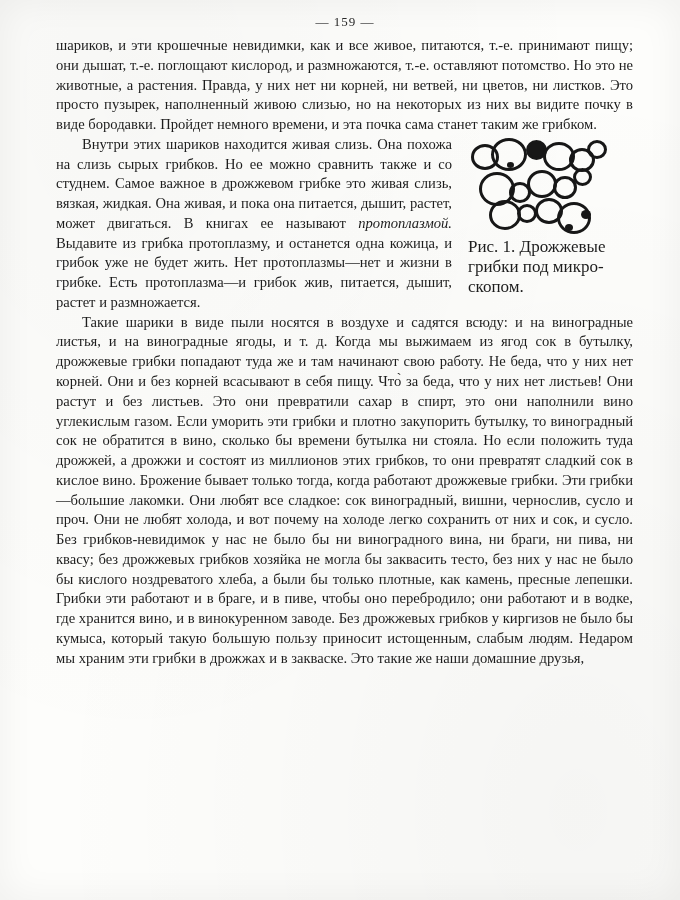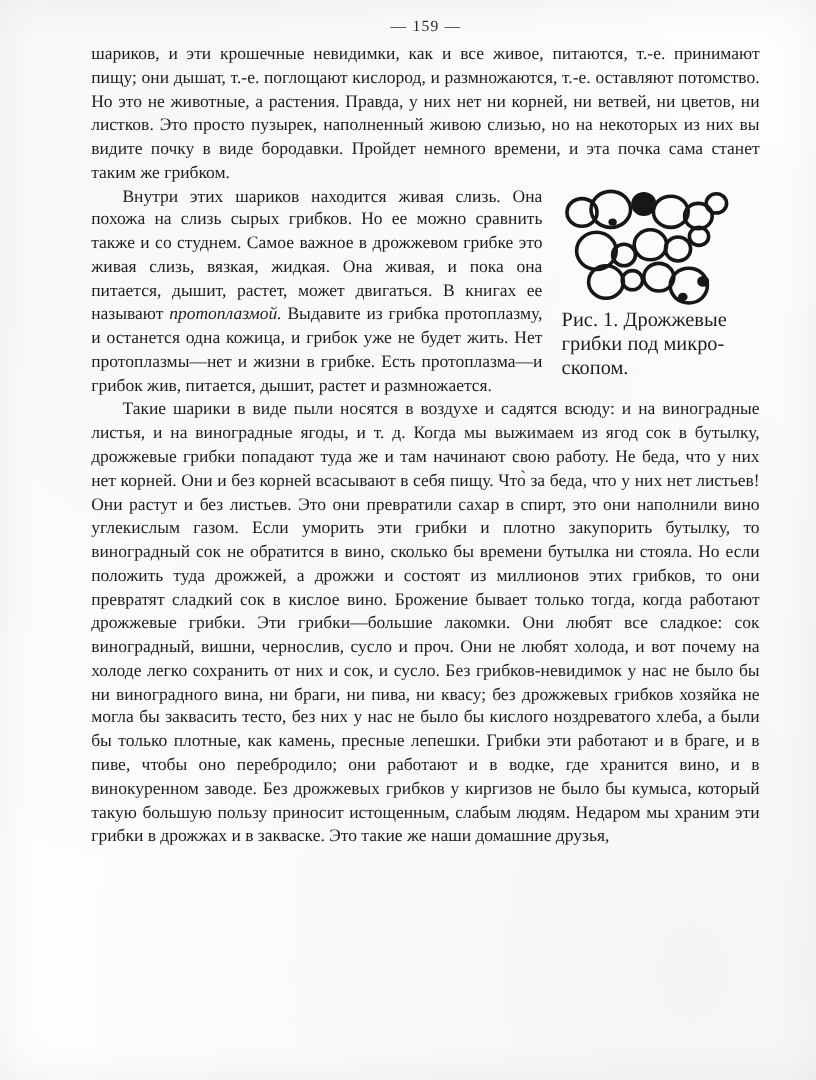--- a/index.html
+++ b/index.html
@@ -12,21 +12,21 @@
     height: 900px;
     overflow: hidden;
     font-family: "Liberation Serif", serif;
   }
   .page {
     position: relative;
     width: 680px;
     height: 900px;
     background: #fdfdfb;
     box-sizing: border-box;
-    padding: 14px 46px 10px 76px;
+    padding: 14px 46px 10px 56px;
     
     background-image:
       radial-gradient(ellipse at 20% 10%, rgba(0,0,0,0.025), rgba(0,0,0,0) 60%),
       radial-gradient(ellipse at 85% 90%, rgba(0,0,0,0.03), rgba(0,0,0,0) 65%);
   }
   .page::after {
     
     content: "";
     position: absolute;
     left: 0; top: 0; right: 0; bottom: 0;

